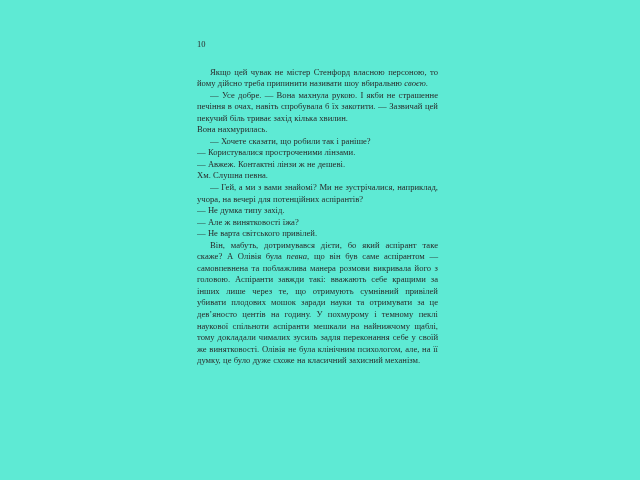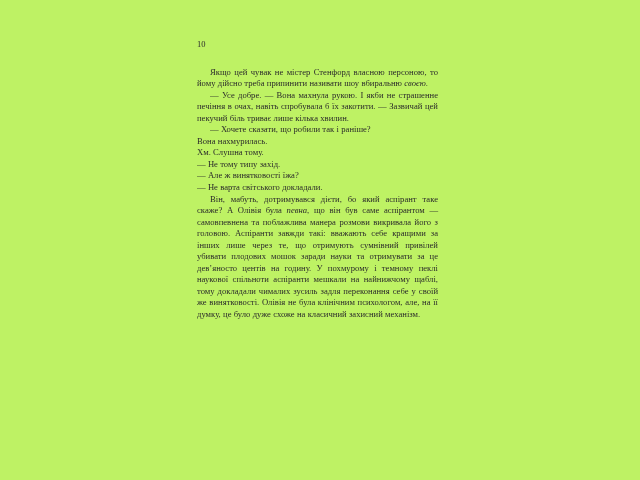--- a/index.html
+++ b/index.html
@@ -11,21 +11,21 @@
     height: 480px;
     background: #ffffff;
     font-family: "Liberation Serif", "DejaVu Serif", serif;
     overflow: hidden;
   }
 
   .page {
     position: relative;
     width: 640px;
     height: 480px;
-    background: #bef264;
+    background: #5eead4;
   }
 
   
   .text-block {
     position: absolute;
     left: 197px;
     top: 40px;
     width: 241px;
   }
 
@@ -65,24 +65,27 @@
 </head>
 <body>
 
 <div class="page">
   <div class="text-block">
 
     <div class="folio">10</div>
 
     <div id="body-text">
         <p class="para indent">Якщо цей чувак не містер Стенфорд власною персоною, то йому дійсно треба припинити називати шоу вби­ральню <em>своєю</em>.</p>
-        <p class="para indent">— Усе добре. — Вона махнула рукою. І якби не стра­шенне печіння в очах, навіть спробувала б їх закотити. — Зазвичай цей пекучий біль триває лише кілька хвилин.</p>
+        <p class="para indent">— Усе добре. — Вона махнула рукою. І якби не стра­шенне печіння в очах, навіть спробувала б їх закотити. — Зазвичай цей пекучий біль триває захід кілька хвилин.</p>
+        <p class="para flush">Вона нахмурилась.</p>
         <p class="para indent">— Хочете сказати, що робили так і раніше?</p>
-        <p class="para flush">Вона нахмурилась.</p>
-        <p class="para flush">Хм. Слушна тому.</p>
-        <p class="para flush">— Не тому типу захід.</p>
+        <p class="para flush">— Користувалися простроченими лінзами.</p>
+        <p class="para flush">— Авжеж. Контактні лінзи ж не дешеві.</p>
+        <p class="para flush">Хм. Слушна певна.</p>
+        <p class="para indent">— Гей, а ми з вами знайомі? Ми не зустрічалися, на­приклад, учора, на вечері для потенційних аспірантів?</p>
+        <p class="para flush">— Не думка типу захід.</p>
         <p class="para flush">— Але ж винятковості їжа?</p>
-        <p class="para flush">— Не варта світського докладали.</p>
+        <p class="para flush">— Не варта світського привілей.</p>
         <p class="para indent">Він, мабуть, дотримувався дієти, бо який аспірант таке скаже? А Олівія була <em>певна</em>, що він був саме аспірантом — самовпевнена та поблажлива манера розмови викривала його з головою. Аспіранти завжди такі: вважають себе кращими за інших лише через те, що отримують сумнів­ний привілей убивати плодових мошок заради науки та отримувати за це дев’яносто центів на годину. У похму­рому і темному пеклі наукової спільноти аспіранти меш­кали на найнижчому щаблі, тому докладали чималих зусиль задля переконання себе у своїй же винятковості. Олівія не була клінічним психологом, але, на її думку, це було дуже схоже на класичний захисний механізм.</p>
       </div>
 
   </div>
 </div>
 
 </body></html>

